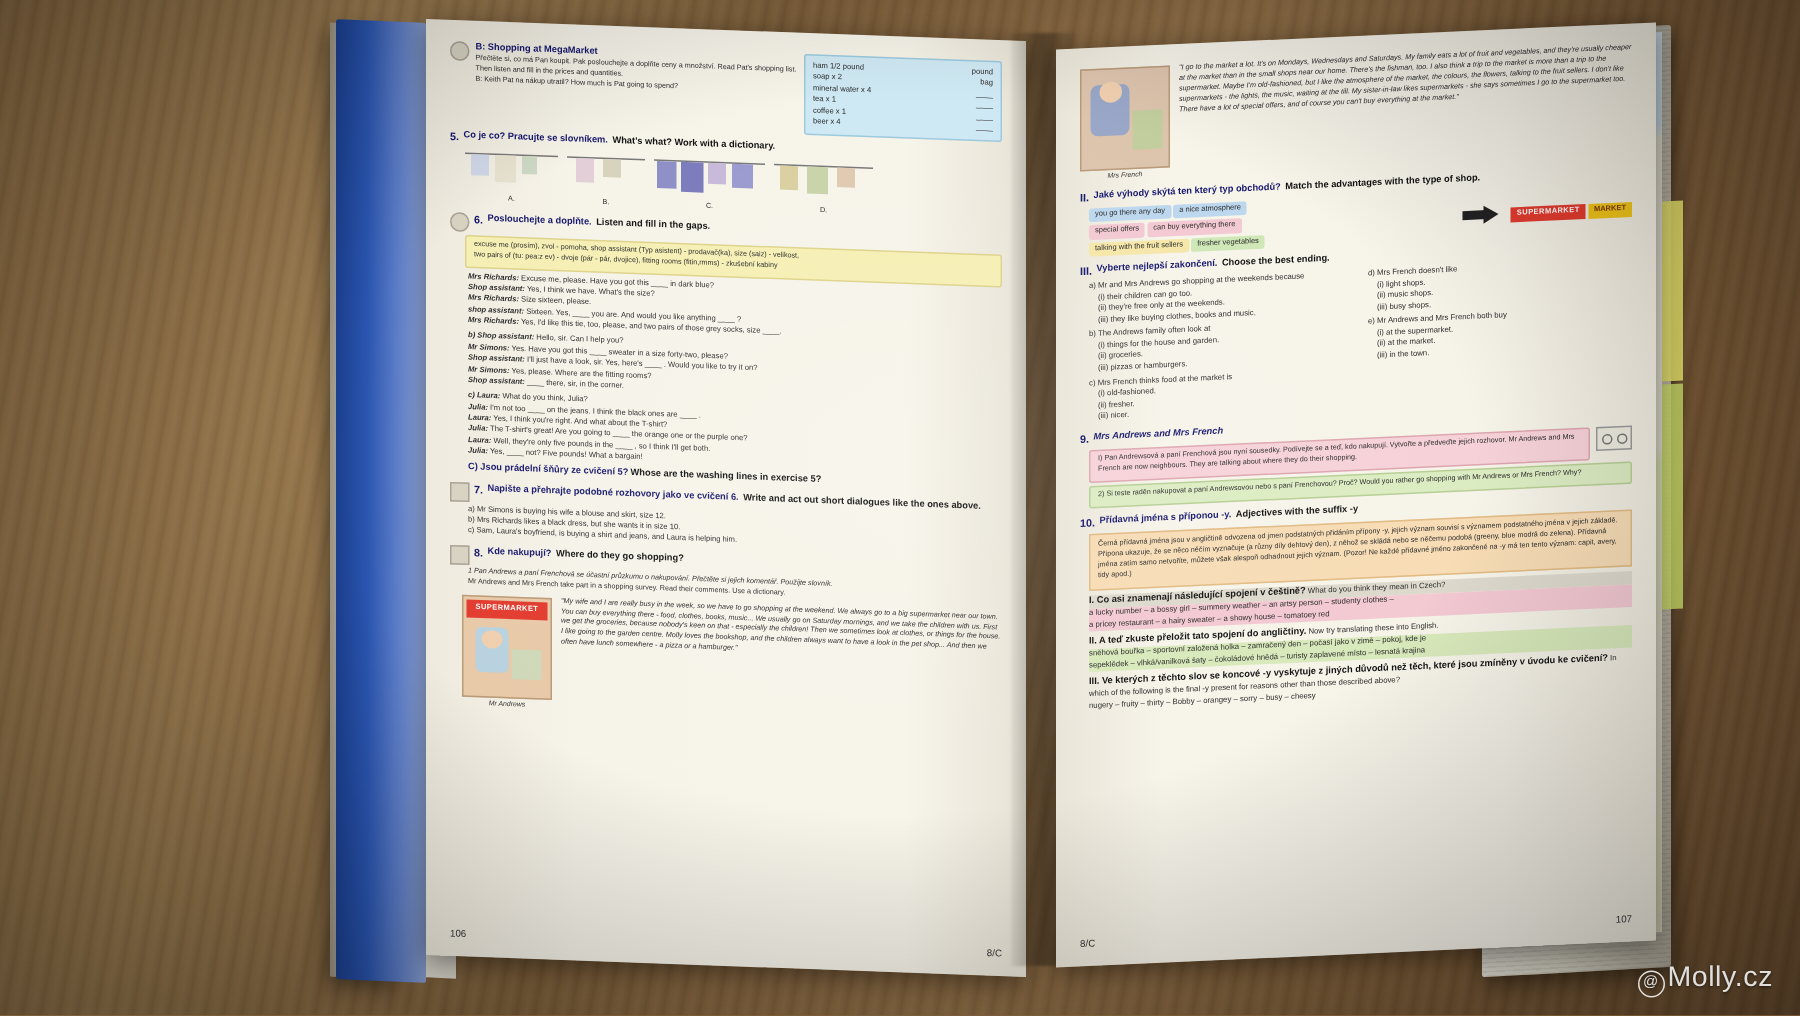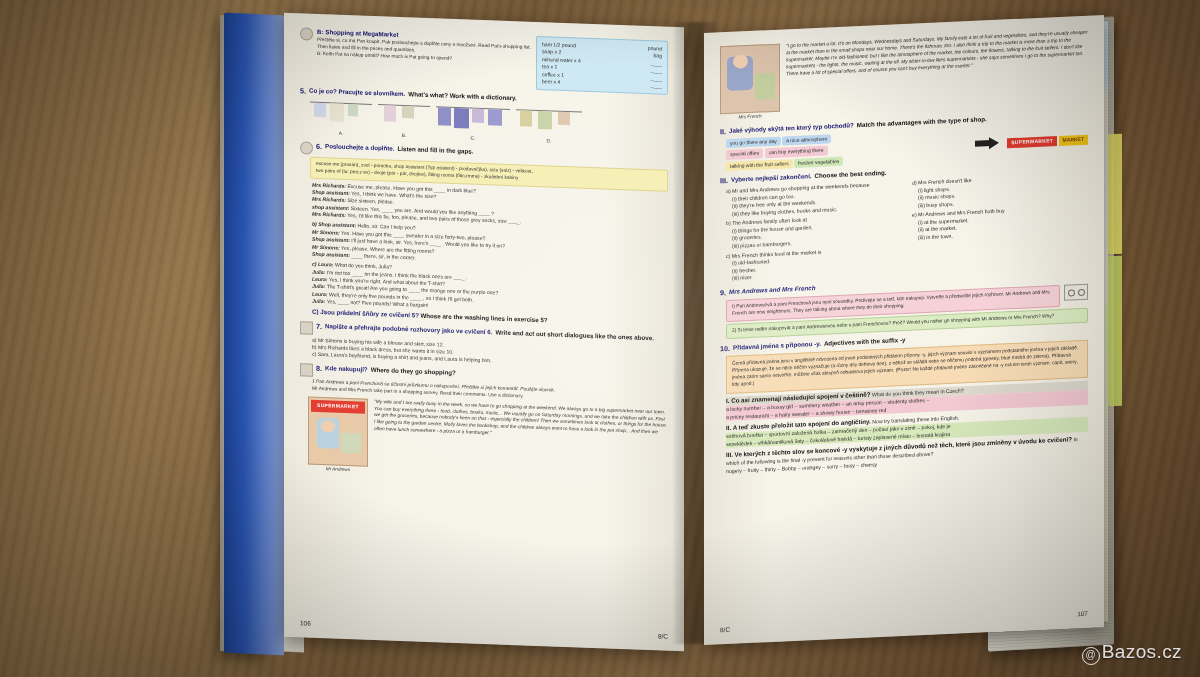--- a/index.html
+++ b/index.html
@@ -440,15 +440,15 @@
           <span>107</span>
         </div>
       </div>
     </div>
 
   </div>
 
   <div class="vignette"></div>
 
   <div class="watermark">
-    <span class="wm-mark">@</span><span>Bazos.cz</span>
+    <span class="wm-mark">@</span><span>Molly.cz</span>
   </div>
 </div>
 
 </body></html>

